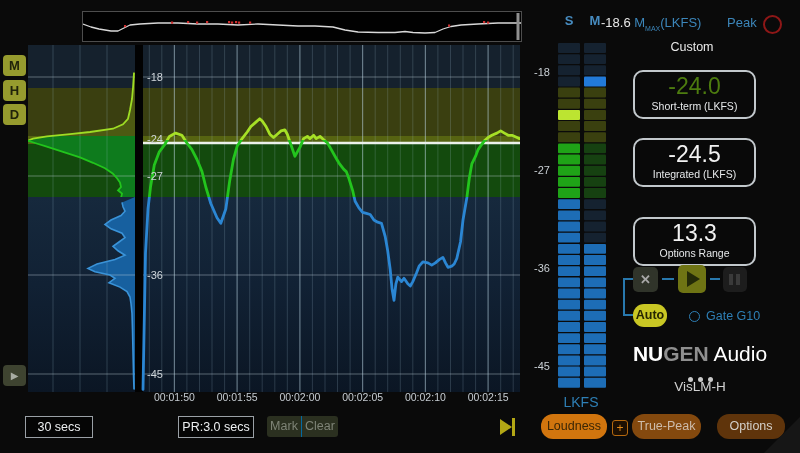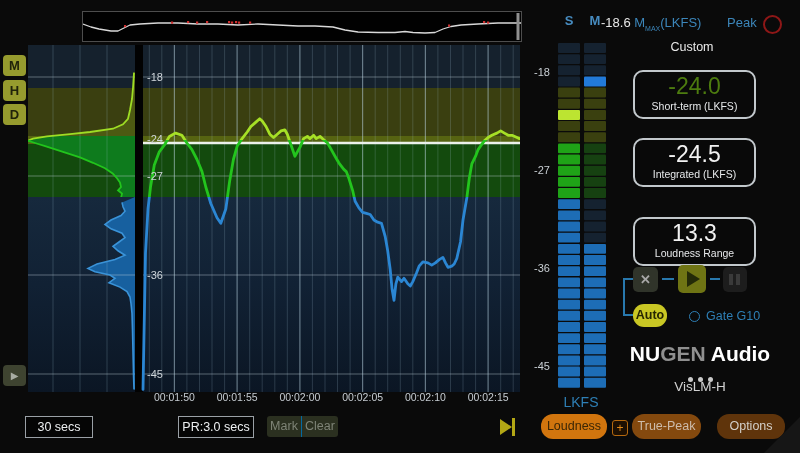--- a/index.html
+++ b/index.html
@@ -39,21 +39,21 @@
   #btn-pause{left:723px;top:267px;width:24px;height:25px;background:#1d1d1d;}
   #btn-pause i{position:absolute;top:7px;width:4px;height:11px;background:#3a3a3a;}
   .conn{background:#2878ad;}
   #btn-auto{left:633px;top:304px;width:34px;height:23px;background:#c9c724;border-radius:11px;
             color:#262600;font-size:12.5px;font-weight:bold;text-align:center;line-height:23px;cursor:pointer;}
   #gate-radio{left:689px;top:311px;width:9px;height:9px;border:1.5px solid #2e7fb5;border-radius:50%;cursor:pointer;}
   #gate-lbl{left:706px;top:309px;color:#2e7fb5;font-size:12.5px;}
   
   #brand{left:620px;top:342px;width:160px;text-align:center;color:#fff;font-size:21px;font-weight:bold;}
   #brand .gray{color:#8f8f8f;}
-  #brand .audio{font-weight:bold;}
+  #brand .audio{font-weight:normal;}
   #brand-dots{left:620px;top:368px;width:160px;text-align:center;}
   #brand-dots i{display:inline-block;width:5px;height:5px;border-radius:50%;background:#c9c9c9;margin:0 2.5px;}
   #product-lbl{left:620px;top:379px;width:160px;text-align:center;color:#d2d2d2;font-size:13.5px;}
   
   .bbox{top:416px;height:20px;border:1.5px solid #9aa0a6;background:#050505;color:#eceef0;
         font-size:12.5px;text-align:center;line-height:20px;cursor:pointer;}
   .mcbtn{top:416px;height:21px;background:#2b3020;color:#7e8376;font-size:12.5px;
          text-align:center;line-height:21px;cursor:pointer;}
   #skip-icon{left:500px;top:418px;width:18px;height:18px;cursor:pointer;}
   #skip-icon .tri{position:absolute;left:0;top:1px;width:0;height:0;border-left:12px solid #b3a715;
@@ -275,21 +275,21 @@
   <div class="abs robox" id="ro-short" style="top:70px">
     <div class="val">-24.0</div>
     <div class="lbl">Short-term (LKFS)</div>
   </div>
   <div class="abs robox" id="ro-int" style="top:138px">
     <div class="val">-24.5</div>
     <div class="lbl">Integrated (LKFS)</div>
   </div>
   <div class="abs robox" id="ro-lra" style="top:217px">
     <div class="val">13.3</div>
-    <div class="lbl">Loudness Range</div>
+    <div class="lbl">Options Range</div>
   </div>
 
   <div class="abs tbtn" id="btn-stop">
     <span>✕</span>
   </div>
   <div class="abs conn" style="left:662px;top:278px;width:12px;height:2px"></div>
   <div class="abs tbtn" id="btn-play">
     <span class="tri"></span>
   </div>
   <div class="abs conn" style="left:710px;top:278px;width:10px;height:2px"></div>

